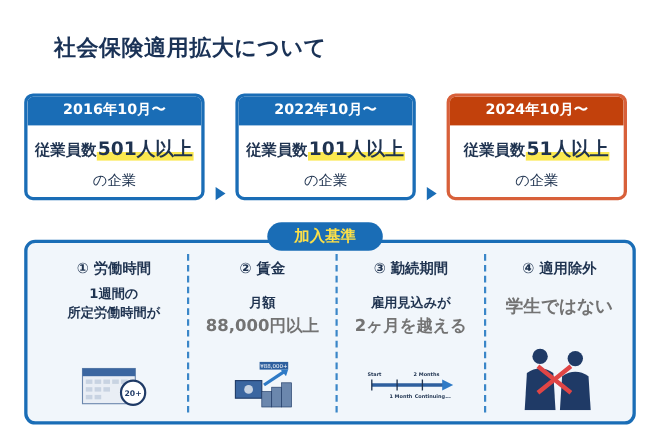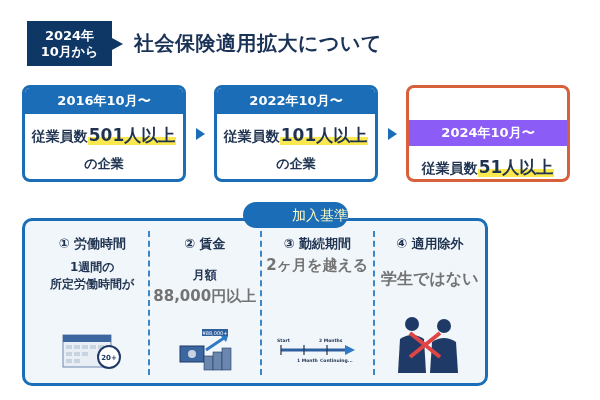--- a/index.html
+++ b/index.html
@@ -4,50 +4,46 @@
 <style>
   * { box-sizing: border-box; margin: 0; padding: 0; }
   html, body { width: 600px; height: 400px; background: #ffffff; overflow: hidden; }
   body { font-family: "DejaVu Sans", "Liberation Sans", sans-serif; position: relative; color: #1f3350; }
 
   .header { position: absolute; left: 27px; top: 21px; height: 45px; display: flex; align-items: center; }
   .badge { width: 85px; height: 45px; background: #0f3766; color: #fff; font-weight: bold; font-size: 13px; line-height: 16px; text-align: center; display: flex; flex-direction: column; justify-content: center; position: relative; }
   .badge::after { content: ""; position: absolute; right: -11px; top: 17px; border-left: 11px solid #0f3766; border-top: 6px solid transparent; border-bottom: 6px solid transparent; }
   .title { margin-left: 22px; font-size: 20px; font-weight: bold; color: #1a3256; letter-spacing: 0.5px; }
 
-  .stages { position: absolute; top: 85px; left: 22px; display: flex; align-items: center; }
+  .stages { position: absolute; top: 85px; left: 22px; display: flex; align-items: flex-end; }
   .stage { width: 164px; height: 97px; border: 3px solid #1a6db6; border-radius: 8px; overflow: hidden; background: #fff; }
   .stage.orange { border-color: #d8603a; }
   .stage-head { background: #1a6db6; color: #fff; font-weight: bold; font-size: 13px; height: 26px; line-height: 26px; text-align: center; }
-  .stage.orange .stage-head { background: #8b5cf6; margin-top: 32px; }
+  .stage.orange .stage-head { background: #c2410c; }
   .stage-body { text-align: center; padding-top: 10px; }
   .stage-line1 { font-size: 14px; font-weight: bold; color: #1f3350; white-space: nowrap; }
   .stage-line1 .big { font-size: 17px; background: linear-gradient(transparent 62%, #fbe84f 62%); padding: 0 1px; }
-  .stage-line2 { font-size: 13px; font-weight: bold; margin-top: 8px; color: #1f3350; }
+  .stage-line2 { font-size: 13px; font-weight: normal; margin-top: 8px; color: #1f3350; }
   .arrow { width: 28px; display: flex; justify-content: center; align-items: center; }
   .arrow span { width: 0; height: 0; border-left: 9px solid #1a6db6; border-top: 6px solid transparent; border-bottom: 6px solid transparent; }
 
-  .criteria { position: absolute; left: 22px; top: 218px; width: 466px; height: 168px; border: 3px solid #1a6db6; border-radius: 10px; background: #f1f6fb; display: flex; padding: 10px 0 8px 12px; }
-  .criteria-tab { position: absolute; left: 243px; top: 202px; width: 105px; height: 26px; border-radius: 13px; background: #1a6db6; color: #fef9c3; font-weight: normal; font-size: 14px; text-align: right; line-height: 26px; z-index: 2; }
+  .criteria { position: absolute; left: 22px; top: 218px; width: 556px; height: 168px; border: 3px solid #1a6db6; border-radius: 10px; background: #f1f6fb; display: flex; padding: 10px 0 8px 12px; }
+  .criteria-tab { position: absolute; left: 243px; top: 202px; width: 105px; height: 26px; border-radius: 13px; background: #1a6db6; color: #fde047; font-weight: bold; font-size: 14px; text-align: center; line-height: 26px; z-index: 2; }
   .col { flex: 1; text-align: center; position: relative; }
   .col + .col { border-left: 2px dashed #3a86c8; }
   .col-title { font-size: 13px; font-weight: bold; color: #1f3350; margin-top: 4px; }
   .col-sub { font-size: 12px; font-weight: bold; color: #1f3350; line-height: 17px; margin-top: 6px; }
   .col-value { font-size: 15px; font-weight: bold; color: #737373; margin-top: 3px; }
   .col-value.big { font-size: 16px; margin-top: 16px; }
   .col-icon { position: absolute; left: 0; right: 0; bottom: 0; height: 50px; display: flex; justify-content: center; align-items: center; }
 </style>
 </head>
 <body>
 
 <div class="header">
-  <div class="badge">
-    <span>2024年</span>
-    <span>10月から</span>
-  </div>
   <div class="title">社会保険適用拡大について</div>
 </div>
 
 <div class="stages">
   <div class="stage">
     <div class="stage-head">2016年10月〜</div>
     <div class="stage-body">
       <div class="stage-line1"><span>従業員数</span><span class="big">501人以上</span></div>
       <div class="stage-line2">の企業</div>
     </div>
@@ -119,20 +115,21 @@
             <rect x="35" y="24" width="9" height="18"></rect>
             <rect x="44" y="20" width="9" height="22"></rect>
           </g>
         <path d="M28 22 L46 10" stroke="#2e7ac6" stroke-width="3"></path>
           <path d="M43 8 L50 8 L48 14 Z" fill="#2e7ac6"></path>
       </svg>
     </div>
   </div>
   <div class="col">
     <div class="col-title">③ 勤続期間</div>
+    <div class="col-sub" style="margin-top:14px">雇用見込みが</div>
     <div class="col-value">2ヶ月を越える</div>
     <div class="col-icon">
       <svg width="80" height="34" viewBox="0 0 80 34">
         <line x1="4" y1="17" x2="70" y2="17" stroke="#2e5f9e" stroke-width="3"></line>
         <path d="M68 12 L78 17 L68 22 Z" fill="#2e7ac6"></path>
         <g stroke="#1f3350" stroke-width="1.2">
             <line x1="4" y1="12" x2="4" y2="22"></line>
             <line x1="27" y1="12" x2="27" y2="22"></line>
             <line x1="50" y1="12" x2="50" y2="22"></line>
           </g>

